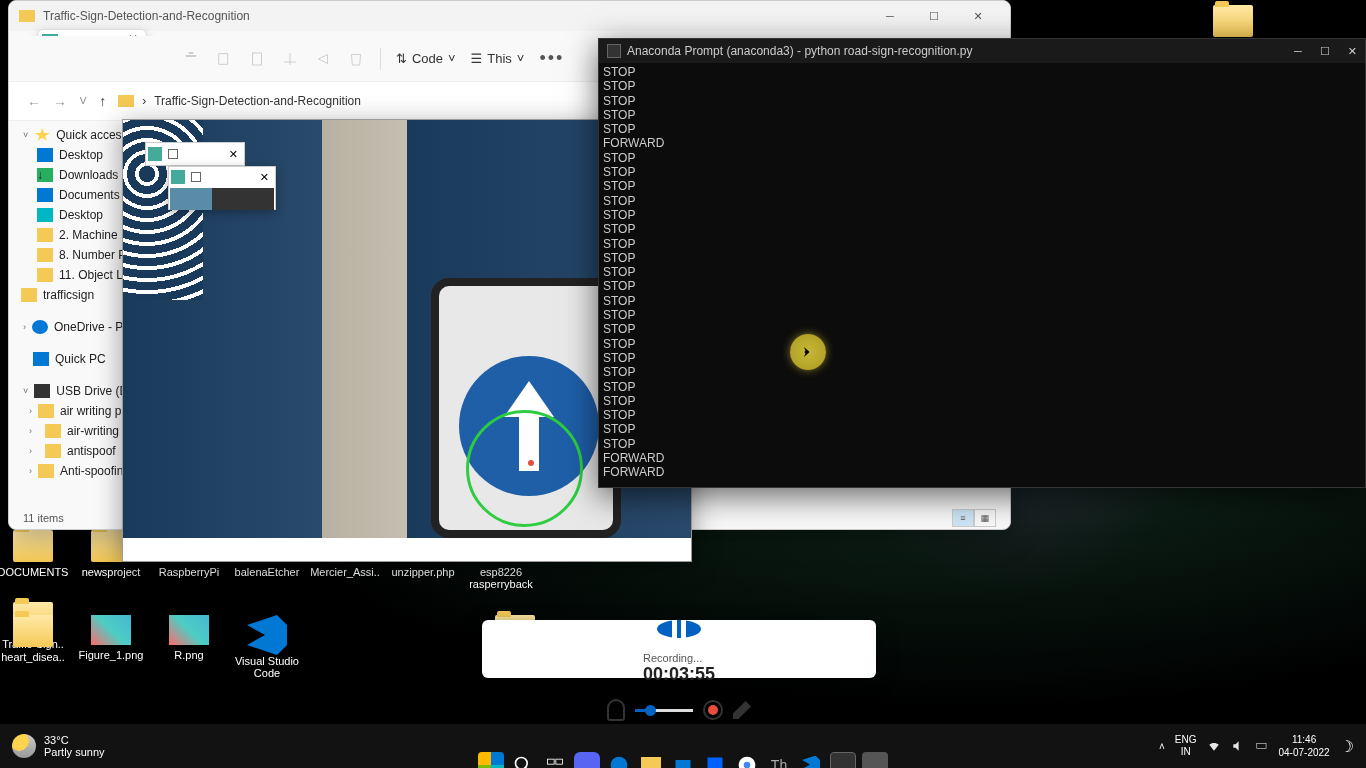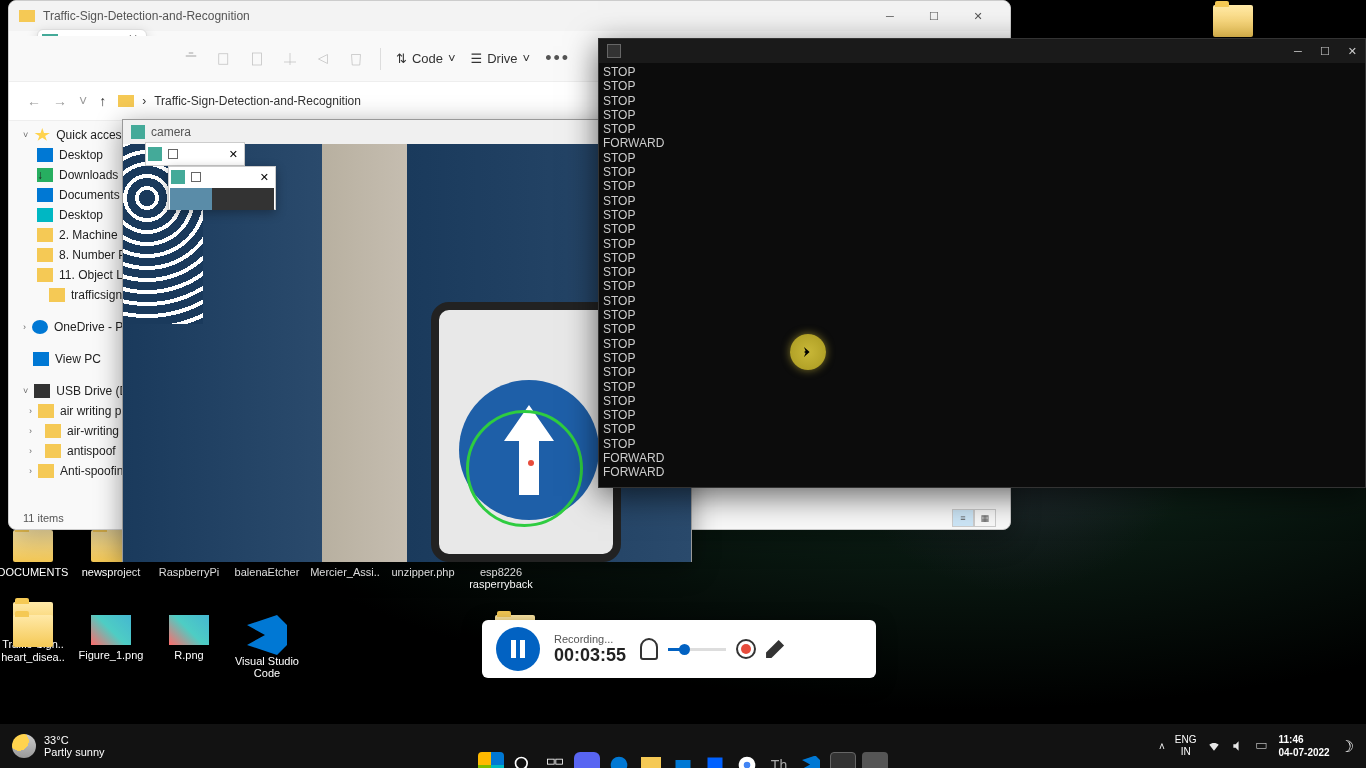--- a/index.html
+++ b/index.html
@@ -79,21 +79,21 @@
 .terminal{position:absolute;top:38px;left:598px;width:768px;height:450px;background:#0c0c0c;border:1px solid #333;box-shadow:0 8px 30px rgba(0,0,0,0.6);}
 .terminal-title{height:24px;background:#1a1a1a;display:flex;align-items:center;padding:0 8px;color:#ccc;font-size:12px;gap:6px;}
 .terminal-title .tic{width:14px;height:14px;background:#333;border:1px solid #666;}
 .term-controls{margin-left:auto;display:flex;gap:18px;color:#ccc;font-size:11px;}
 .term-body{padding:2px 4px;color:#ccc;font-family:Consolas,monospace;font-size:12px;line-height:14.3px;}
 .term-body div{white-space:pre;}
 .highlight-cursor{position:absolute;top:334px;left:790px;width:36px;height:36px;background:radial-gradient(circle,#c9b838,#a89820);border-radius:50%;box-shadow:0 0 8px rgba(201,184,56,0.6);display:flex;align-items:center;justify-content:center;}
 .highlight-cursor::after{content:"";width:8px;height:10px;background:#000;clip-path:polygon(0 0,70% 50%,0 100%,20% 60%,0 50%,20% 40%);}
 
 
-.recorder{position:absolute;top:620px;left:482px;width:394px;height:58px;background:#fff;border-radius:6px;box-shadow:0 4px 20px rgba(0,0,0,0.4);display:flex;align-items:center;padding:0 14px;gap:14px;}
+.recorder{position:absolute;top:620px;left:482px;width:394px;height:58px;background:#fff;border-radius:6px;box-shadow:0 4px 20px rgba(0,0,0,0.4);display:flex;align-items:center;padding:0 14px;gap:14px;flex-direction:column;}
 .rec-pause{width:44px;height:44px;border-radius:50%;background:#0262c2;display:flex;align-items:center;justify-content:center;cursor:pointer;}
 .rec-pause::before{content:"";width:5px;height:18px;background:#fff;box-shadow:9px 0 #fff;margin-right:9px;}
 .rec-info .lbl{font-size:11px;color:#555;}
 .rec-info .time{font-size:18px;font-weight:600;color:#222;}
 .rec-slider{flex:1;display:flex;align-items:center;gap:10px;}
 .mic-ic{width:18px;height:22px;border:2px solid #333;border-radius:9px 9px 3px 3px;}
 .slider-track{width:58px;height:3px;background:#ddd;position:relative;}
 .slider-track::before{content:"";position:absolute;left:0;width:20%;height:100%;background:#0262c2;}
 .slider-thumb{position:absolute;left:18%;top:-4px;width:11px;height:11px;background:#0262c2;border-radius:50%;}
 .cam-ic{width:20px;height:20px;border:2px solid #333;border-radius:50%;position:relative;}
@@ -104,21 +104,21 @@
 
 .taskbar{position:absolute;bottom:0;left:0;right:0;height:44px;background:rgba(20,20,20,0.92);display:flex;align-items:center;padding:0 12px;}
 .weather{display:flex;align-items:center;gap:8px;color:#fff;font-size:11px;}
 .weather-ic{width:24px;height:24px;background:radial-gradient(circle at 30% 30%,#ffd34e 40%,transparent 40%),linear-gradient(#ccc,#999);border-radius:50%;}
 .task-center{position:absolute;left:50%;transform:translateX(-50%);display:flex;gap:6px;align-items:center;}
 .task-ic{width:26px;height:26px;cursor:pointer;display:flex;align-items:center;justify-content:center;border-radius:4px;margin-top:37px;}
 .start{background:conic-gradient(#0078d4 0 25%,#00b7c3 25% 50%,#7fba00 50% 75%,#ffb900 75%);}
 .task-ic svg{width:20px;height:20px;}
 .systray{margin-left:auto;display:flex;align-items:center;gap:10px;color:#fff;font-size:10px;}
 .systray .lang{text-align:center;line-height:12px;}
-.systray .dt{text-align:left;line-height:13px;font-weight:bold;}
+.systray .dt{text-align:center;line-height:13px;}
 .tray-ic{width:14px;height:14px;opacity:0.9;}
 </style>
 </head>
 <body>
 
 <div class="desktop-bg"></div>
 
 <div class="desktop-icons">
   <div class="desktop-icon">
       <div class="folder"></div>
@@ -214,21 +214,21 @@
         <path fill="none" stroke="#888" d="M4 16h16M12 4v16"></path>
       </svg>
     <svg class="tool-ic" viewBox="0 0 24 24">
         <path fill="none" stroke="#888" d="M6 12l12-6v12z"></path>
       </svg>
     <svg class="tool-ic" viewBox="0 0 24 24">
         <path fill="none" stroke="#888" d="M6 6h12l-1 14H7z"></path>
       </svg>
     <div class="tool-sep"></div>
     <div class="sort-btn">⇅ <span>Code</span> ˅</div>
-    <div class="view-btn">☰ <span>Drive</span> ˅</div>
+    <div class="view-btn">☰ <span>This</span> ˅</div>
     <div class="more-dots">•••</div>
   </div>
   <div class="explorer-nav">
     <span class="nav-arrow">←</span>
     <span class="nav-arrow">→</span>
     <span class="nav-arrow">˅</span>
     <span class="nav-arrow active">↑</span>
     <div class="breadcrumb">
       <div class="folder-sm"></div>
       <span>›</span>
@@ -263,34 +263,34 @@
           <span>2. Machine Lea</span>
         </div>
       <div class="side-item" style="padding-left:28px">
           <div class="sic folder"></div>
           <span>8. Number Plat</span>
         </div>
       <div class="side-item" style="padding-left:28px">
           <div class="sic folder"></div>
           <span>11. Object Loca</span>
         </div>
-      <div class="side-item" style="padding-left:40px">
+      <div class="side-item" style="padding-left:12px">
           <div class="sic folder"></div>
           <span>trafficsign</span>
         </div>
       <div class="side-spacer"></div>
       <div class="side-item">
           <span class="chev">›</span>
           <div class="sic onedrive"></div>
           <span>OneDrive - Persc</span>
         </div>
       <div class="side-spacer"></div>
       <div class="side-item" style="padding-left:24px">
           <div class="sic pc"></div>
-          <span>View PC</span>
+          <span>Quick PC</span>
         </div>
       <div class="side-spacer"></div>
       <div class="side-item">
           <span class="chev">˅</span>
           <div class="sic usb"></div>
           <span>USB Drive (D:)</span>
         </div>
       <div class="side-item" style="padding-left:20px">
           <span class="chev">›</span>
           <div class="sic folder"></div>
@@ -316,24 +316,20 @@
   <div class="statusbar">
     <span>11 items</span>
     <div class="view-toggles">
       <div class="vtg active">≡</div>
       <div class="vtg">▦</div>
     </div>
   </div>
 </div>
 
 <div class="camera-win">
-  <div class="camera-title">
-    <div class="cic"></div>
-    <span>camera</span>
-  </div>
   <div class="camera-feed">
     <div class="phone">
       <div class="sign-circle">
           <div class="sign-arrow"></div>
         </div>
     </div>
   </div>
   <div class="detect-circle"></div>
   <div class="detect-dot"></div>
 </div>
@@ -348,20 +344,21 @@
       <div style="width:14px;height:14px;background:#4a9;margin-right:6px"></div>
       <div style="width:10px;height:10px;border:1px solid #666;margin-right:auto"></div>
       <span style="font-size:11px;padding:0 4px">✕</span>
     </div>
   <div class="prev"></div>
 </div>
 
 <div class="terminal">
   <div class="terminal-title">
     <div class="tic"></div>
+    <span>Anaconda Prompt (anaconda3) - python  road-sign-recognition.py</span>
     <div class="term-controls">
       <span>─</span>
       <span>☐</span>
       <span>✕</span>
     </div>
   </div>
   <div class="term-body" id="term-lines">
       <div>STOP</div>
       <div>STOP</div>
       <div>STOP</div>

